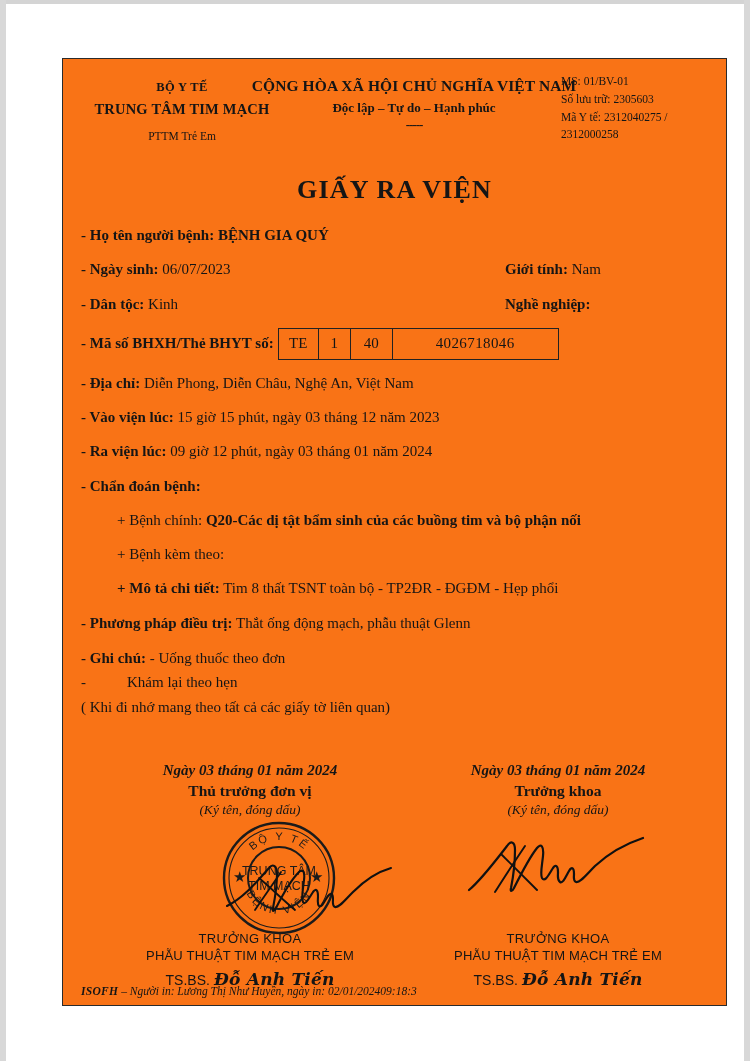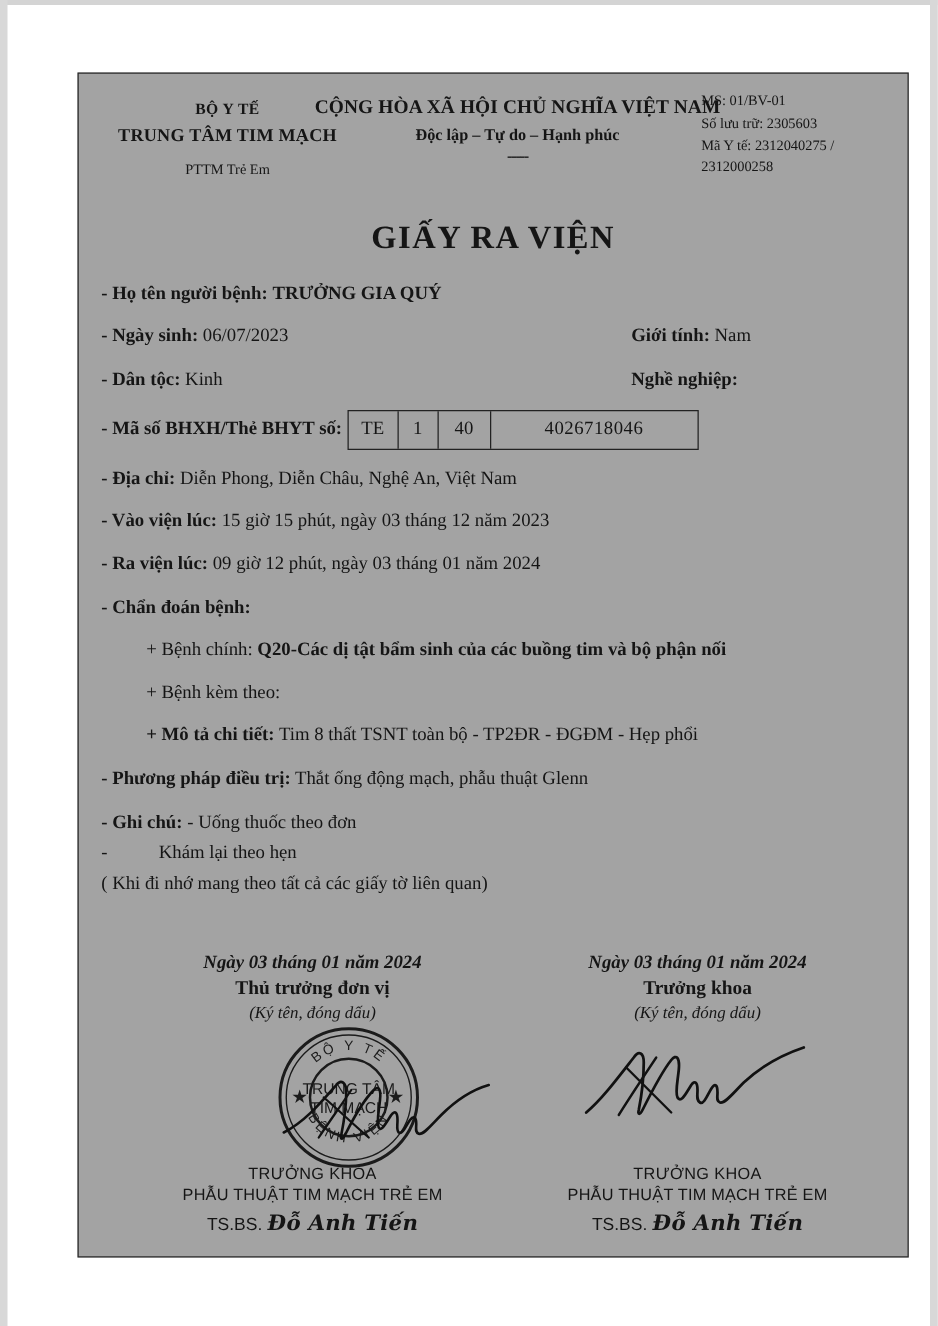--- a/index.html
+++ b/index.html
@@ -40,21 +40,21 @@
 
   
   .doc-frame {
     position: absolute;
     left: 62px;
     top: 58px;
     width: 665px;
     height: 948px;
     border: 1.4px solid #2b2b2b;
     box-sizing: border-box;
-    background: #a3a3a3;
+    background: #f97316;
   }
 
   
   .header {
     position: relative;
     height: 100px;
   }
   .org-block {
     position: absolute;
     left: 14px;
@@ -328,21 +328,21 @@
       <div>2312000258</div>
     </div>
   </div>
 
   <div class="doc-title">GIẤY RA VIỆN</div>
 
   <div class="body-area">
 
     <div class="field-row">
       <span class="lbl">- Họ tên người bệnh:</span>
-      <span class="val bold-val">TRƯỞNG GIA QUÝ</span>
+      <span class="val bold-val">BỆNH GIA QUÝ</span>
     </div>
 
     <div class="field-row">
       <span class="lbl">- Ngày sinh:</span>
       <span class="val">06/07/2023</span>
       <span class="right-col">
         <span class="lbl">Giới tính:</span>
         <span class="val">Nam</span>
       </span>
     </div>
@@ -480,14 +480,18 @@
         <div class="stamp-role">TRƯỞNG KHOA</div>
         <div class="stamp-dept">PHẪU THUẬT TIM MẠCH TRẺ EM</div>
         <div class="stamp-name-row">
           <span class="stamp-name-prefix">TS.BS.</span>
           <span class="stamp-name-script">Đỗ Anh Tiến</span>
         </div>
       </div>
     </div>
   </div>
 
+  <div class="footer">
+    <span class="footer-tag">ISOFH</span>
+    <span>– Người in: Lương Thị Như Huyền, ngày in: 02/01/202409:18:3</span>
+  </div>
 
 </div>
 
 </body></html>

